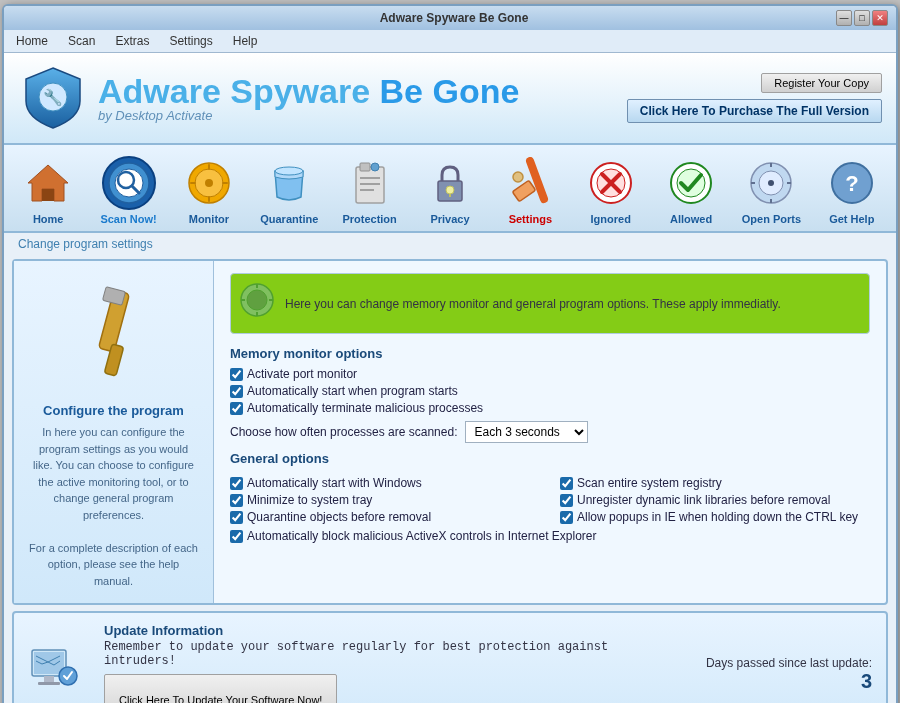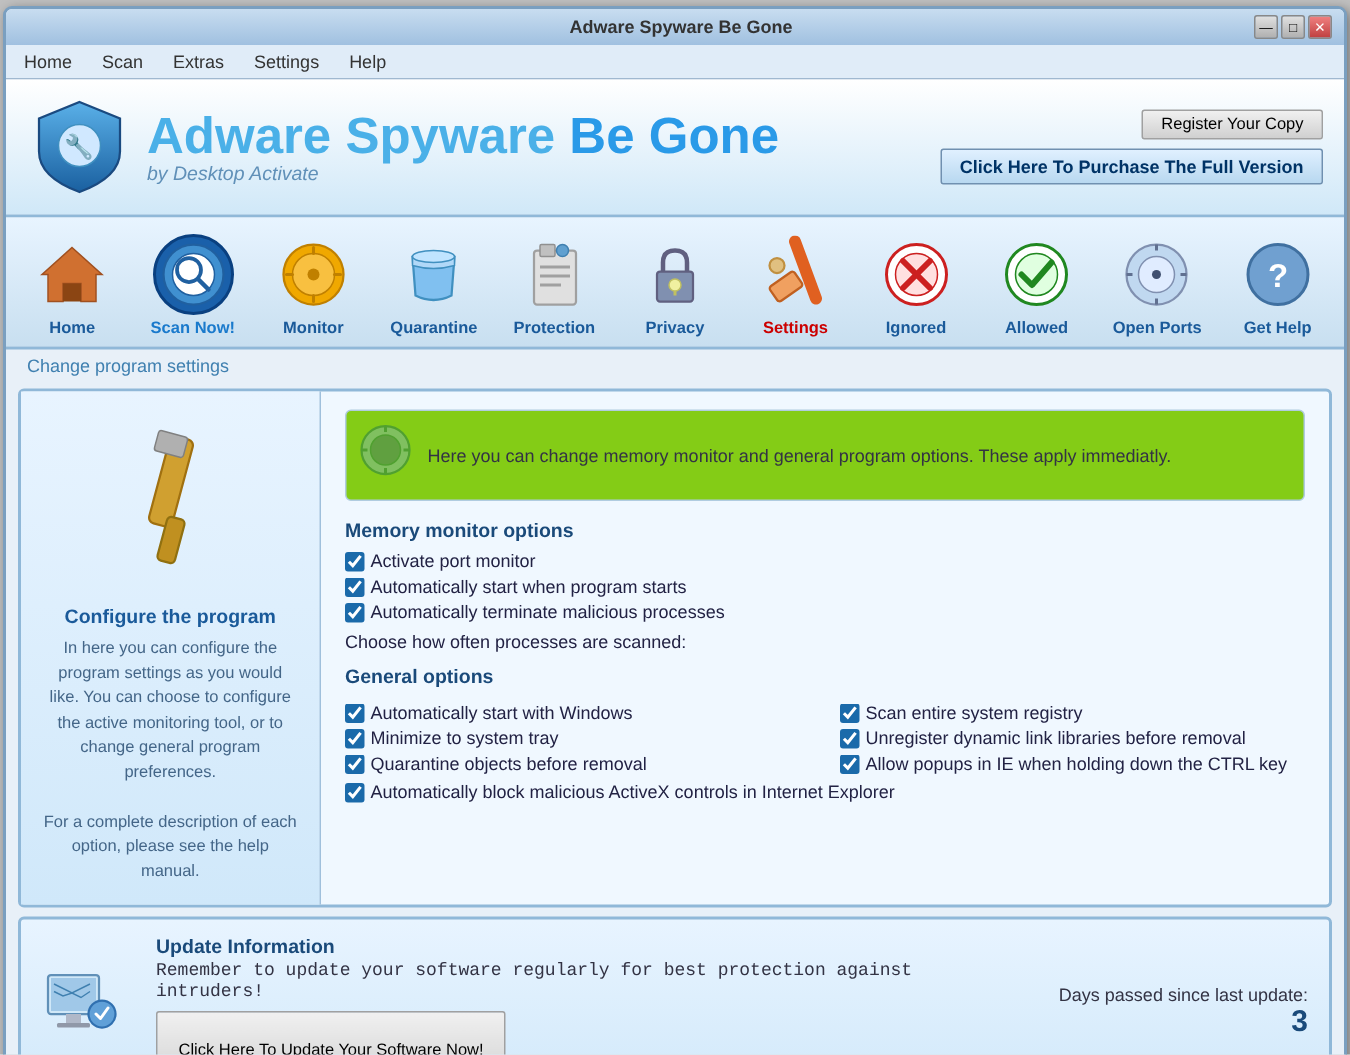--- a/index.html
+++ b/index.html
@@ -519,20 +519,26 @@
       <div class="checkbox-item">
         <input type="checkbox" checked="" style="">
         <span>Automatically start when program starts</span>
       </div>
       <div class="checkbox-item">
         <input type="checkbox" checked="" style="">
         <span>Automatically terminate malicious processes</span>
       </div>
       <div class="scan-freq-row">
         <span>Choose how often processes are scanned:</span>
+        <select class="freq-select">
+          <option>Each 1 second</option>
+          <option selected="">Each 3 seconds</option>
+          <option>Each 5 seconds</option>
+          <option>Each 10 seconds</option>
+        </select>
       </div>
 
       <div class="section-title">General options</div>
       <div class="options-grid">
         <div>
           <div class="checkbox-item">
             <input type="checkbox" checked="" style="">
             <span>Automatically start with Windows</span>
           </div>
           <div class="checkbox-item">

